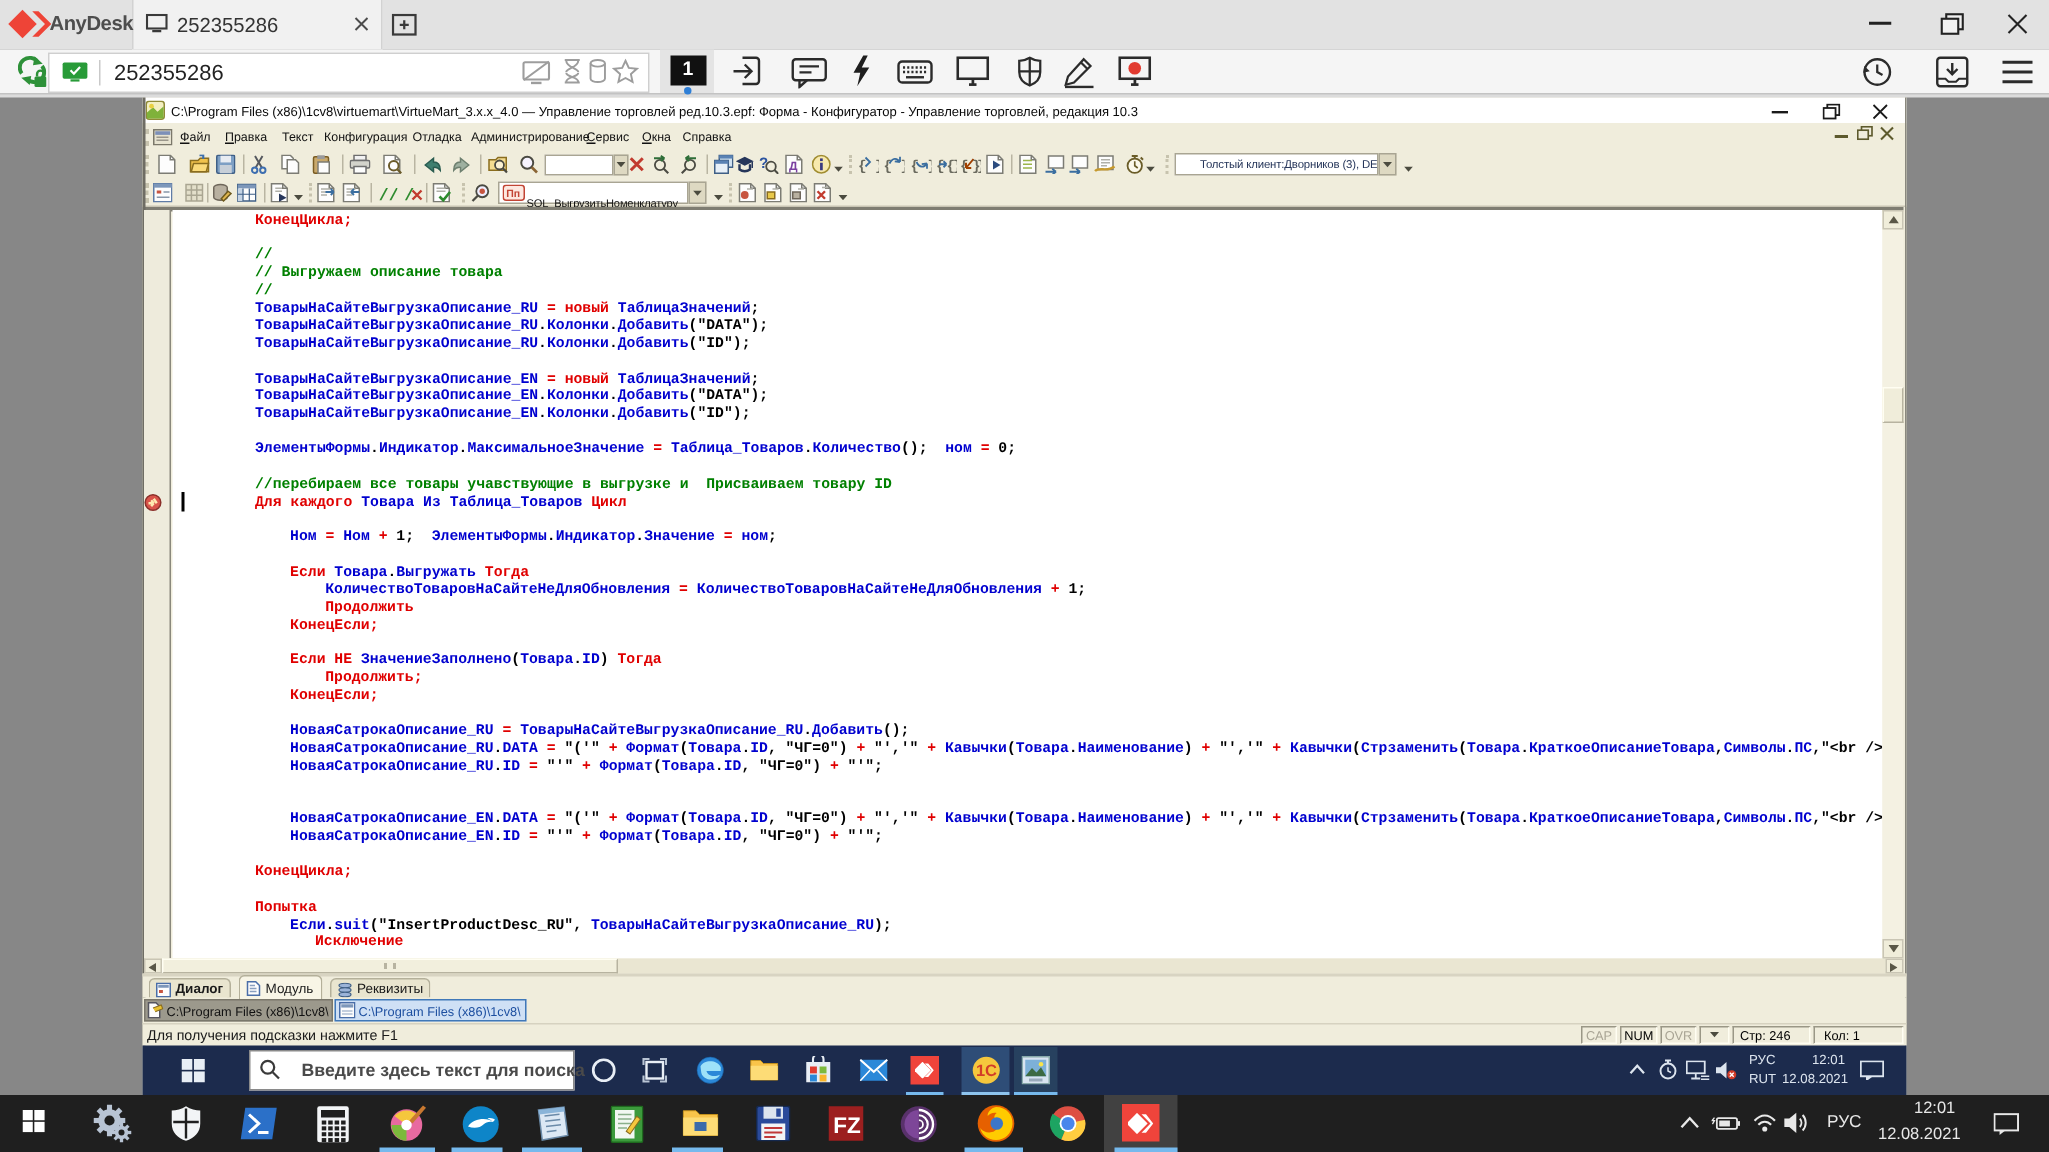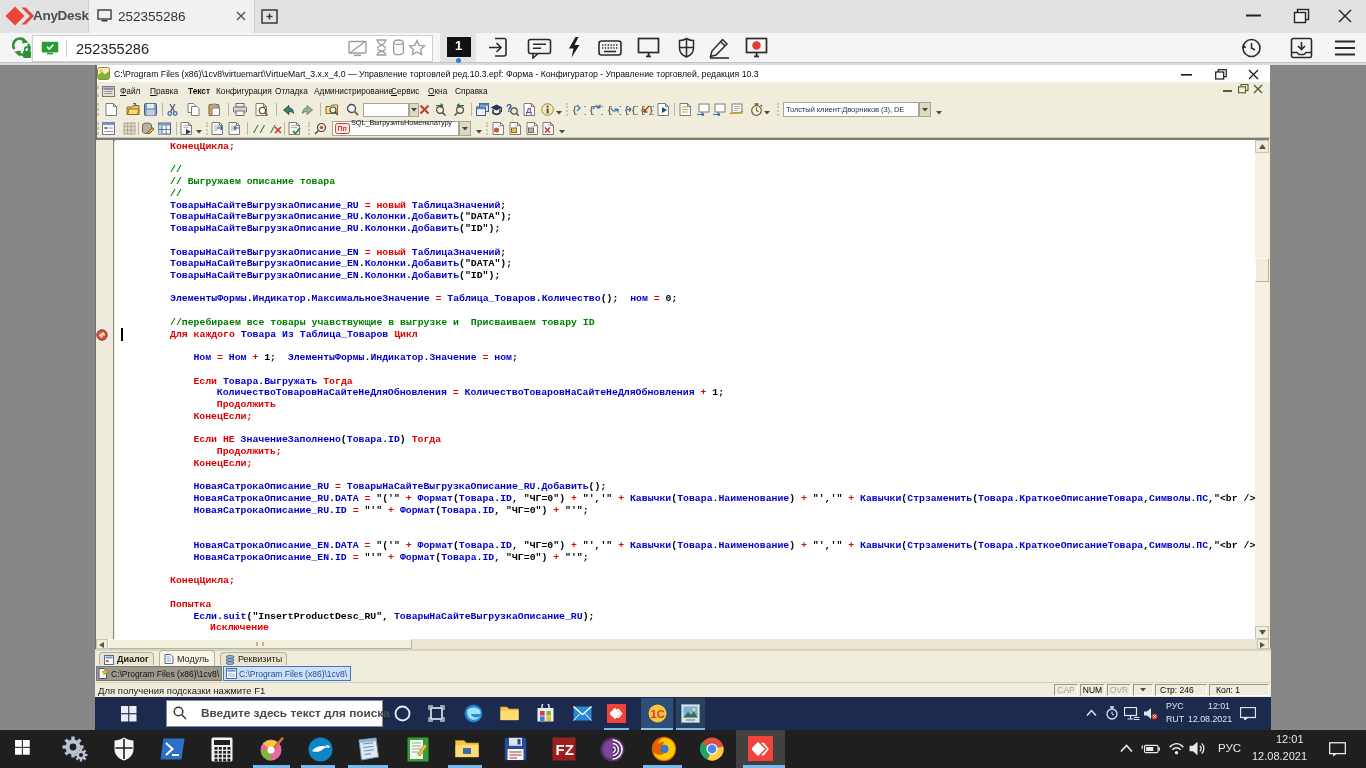--- a/index.html
+++ b/index.html
@@ -213,21 +213,21 @@
   <div class="abs" id="rmenu">
     <div class="mi" style="left:1px;width:3px;height:11px;border-left:3px dotted #c7c3ae;"></div>
     <svg class="mi" style="left:7px;top:3.5px;" width="13" height="11" viewBox="0 0 13 11">
       <rect x="0.5" y="0.5" width="12" height="10" fill="#e7e3d0" stroke="#7b786a"></rect>
       <rect x="1.5" y="1.5" width="10" height="2.4" fill="#7d90b8"></rect>
       <rect x="2.3" y="5" width="8" height="1" fill="#9a968a"></rect>
         <rect x="2.3" y="7" width="8" height="1" fill="#9a968a"></rect>
     </svg>
     <div class="mi" style="left:25px;"><u>Ф</u>айл</div>
     <div class="mi" style="left:55px;"><u>П</u>равка</div>
-    <div class="mi" style="left:93px;font-weight:bold;">Текст</div>
+    <div class="mi" style="left:93px;">Текст</div>
     <div class="mi" style="left:121px;">Конфигурация</div>
     <div class="mi" style="left:180px;">Отладка</div>
     <div class="mi" style="left:219px;">Администрирование</div>
     <div class="mi" style="left:296px;"><u>С</u>ервис</div>
     <div class="mi" style="left:333px;"><u>О</u>кна</div>
     <div class="mi" style="left:360px;">Справка</div>
 
     <svg class="mi" style="left:1128px;top:8px;" width="9" height="2" viewBox="0 0 9 2">
         <rect width="9" height="2" fill="#5d5a2d"></rect>
       </svg>
@@ -398,21 +398,21 @@
   <svg class="abs" style="left:750px;top:103px;" width="13" height="13" viewBox="0 0 13 13">
       <circle cx="6.5" cy="7.5" r="4.8" fill="#fbf8ea" stroke="#6a5c28" stroke-width="1.2"></circle>
       <path d="M6.5 4.5 V7.5 L8.5 9" fill="none" stroke="#6a5c28" stroke-width="1.1"></path>
       <path d="M4.5 1 H8.5 M6.5 1 V2.5" stroke="#6a5c28" stroke-width="1.3"></path>
       <path d="M10.5 2 L12 3.5" stroke="#6a5c28" stroke-width="1.3"></path>
     </svg>
   <svg class="abs" style="left:764px;top:111px;" width="6" height="4" viewBox="0 0 6 4">
       <path d="M0 0 L6 0 L3 3.5 Z" fill="#4b4b3f"></path>
     </svg>
   <div class="abs" style="left:777px;top:103px;width:2px;height:13px;border-left:2px dotted #c7c3ae;"></div>
-  <div class="abs" style="left:783px;top:102px;width:136px;height:15px;background:#fff;border:1px solid #a9a593;font-size:7.6px;color:#26365a;line-height:14px;padding-left:2px;letter-spacing:-0.1px;overflow:hidden;white-space:nowrap;">Толстый клиент:Дворников (3), DE</div>
+  <div class="abs" style="left:783px;top:102px;width:136px;height:15px;background:#fff;border:1px solid #a9a593;font-size:7.6px;color:#26365a;line-height:14px;padding-left:16px;letter-spacing:-0.1px;overflow:hidden;white-space:nowrap;">Толстый клиент:Дворников (3), DE</div>
   <div class="abs" style="left:919px;top:102px;width:12px;height:15px;background:#ded9c2;border:1px solid #a9a593;"></div>
   <svg class="abs" style="left:922px;top:108px;" width="6" height="4" viewBox="0 0 6 4">
       <path d="M0 0 L6 0 L3 3.5 Z" fill="#4b4b3f"></path>
     </svg>
   <svg class="abs" style="left:936px;top:111px;" width="6" height="4" viewBox="0 0 6 4">
       <path d="M0 0 L6 0 L3 3.5 Z" fill="#4b4b3f"></path>
     </svg>
   <div class="abs" style="left:96px;top:122px;width:3px;height:13px;border-left:3px dotted #c7c3ae;"></div>
   <svg class="abs" style="left:102px;top:122px;" width="13" height="13" viewBox="0 0 13 13">
       <rect x="0.5" y="0.5" width="12" height="12" fill="#fdfdfd" stroke="#5f7ca6"></rect>
@@ -478,21 +478,21 @@
   <svg class="abs" style="left:313px;top:122px;" width="14" height="13" viewBox="0 0 14 13">
       <circle cx="8.5" cy="5.5" r="4" fill="#eef" stroke="#4a4a42" stroke-width="1.2"></circle>
       <path d="M5.5 8.5 L2 12" stroke="#4a4a42" stroke-width="1.5"></path>
       <circle cx="8.5" cy="5.5" r="1.8" fill="#c75540"></circle>
     </svg>
   <div class="abs" style="left:332px;top:121px;width:127px;height:15px;background:#fff;border:1px solid #a9a593;"></div>
   <svg class="abs" style="left:335px;top:123px;" width="15" height="11" viewBox="0 0 15 11">
       <rect x="0.5" y="0.5" width="14" height="10" rx="2" fill="#fde8e0" stroke="#c24434"></rect>
       <text x="2.5" y="8" font-family="Liberation Sans" font-size="7" font-weight="bold" fill="#c24434">Пп</text>
     </svg>
-  <div class="abs nw" style="left:351px;top:118px;font-size:7.4px;color:#111;letter-spacing:-0.1px;width:106px;overflow:hidden;">SQL_ВыгрузитьНоменклатуру</div>
+  <div class="abs nw" style="left:351px;top:131px;font-size:7.4px;color:#111;letter-spacing:-0.1px;width:106px;overflow:hidden;">SQL_ВыгрузитьНоменклатуру</div>
   <div class="abs" style="left:459px;top:121px;width:12px;height:15px;background:#ded9c2;border:1px solid #a9a593;"></div>
   <svg class="abs" style="left:462px;top:127px;" width="6" height="4" viewBox="0 0 6 4">
       <path d="M0 0 L6 0 L3 3.5 Z" fill="#4b4b3f"></path>
     </svg>
   <svg class="abs" style="left:476px;top:130px;" width="6" height="4" viewBox="0 0 6 4">
       <path d="M0 0 L6 0 L3 3.5 Z" fill="#4b4b3f"></path>
     </svg>
   <div class="abs" style="left:486px;top:122px;width:2px;height:13px;border-left:2px dotted #c7c3ae;"></div>
   <svg class="abs" style="left:492px;top:122px;" width="13" height="13" viewBox="0 0 13 13">
       <path d="M1 0.5 H8.5 L11.5 3.5 V12.5 H1 Z" fill="#fdfdfd" stroke="#7c7c74" stroke-width="1"></path>

